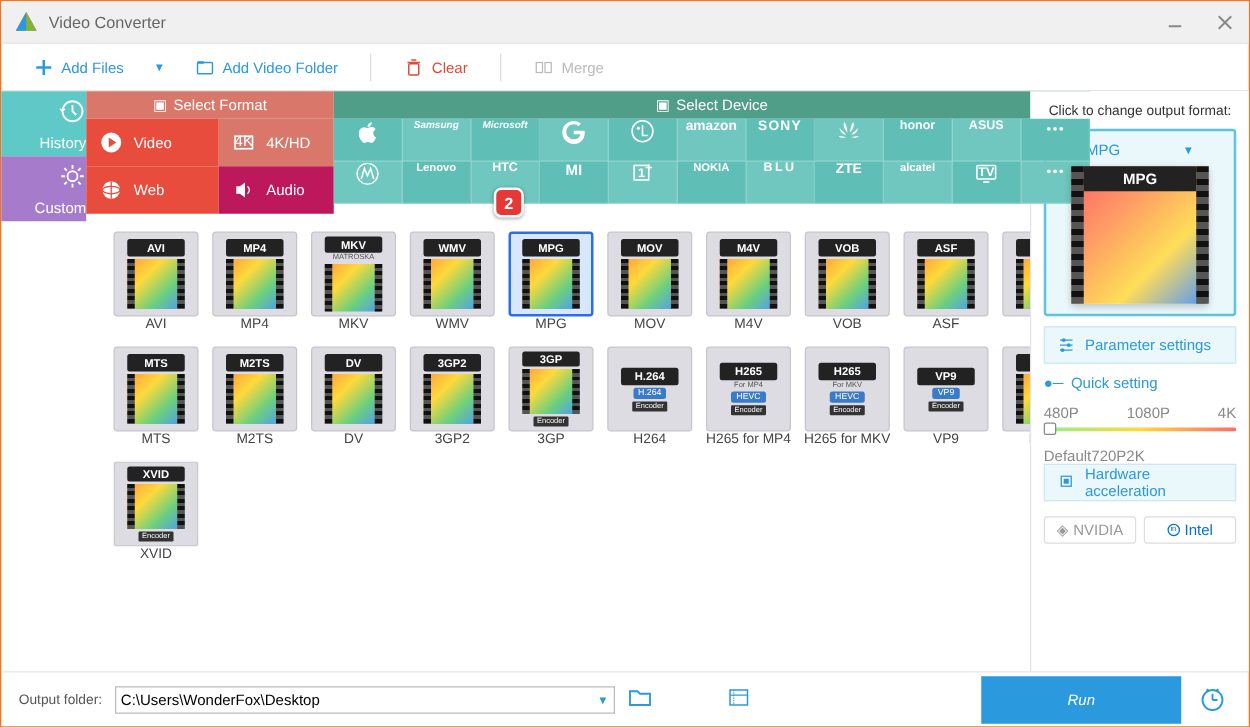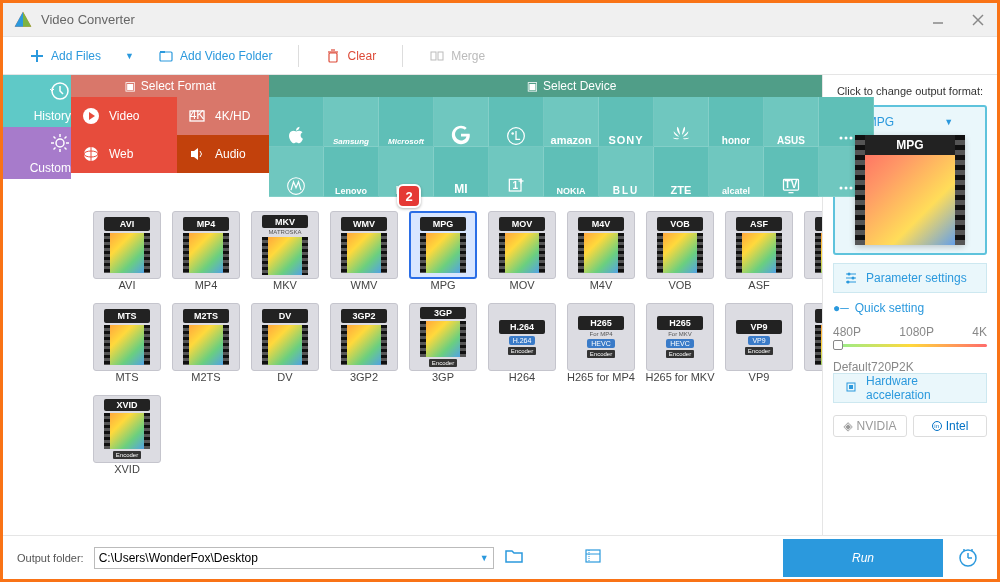--- a/index.html
+++ b/index.html
@@ -1,17 +1,17 @@
 <!DOCTYPE html>
 <html><head>
 <meta charset="utf-8">
 <style>
 *{box-sizing:border-box;margin:0;padding:0;font-family:"Segoe UI",Tahoma,Geneva,sans-serif;font-size:12px}
 body{background:#f5f5f5;width:1000px;height:582px;overflow:hidden}
-.window{width:1000px;height:582px;background:#fff;display:flex;flex-direction:column;border:3px solid #f97316}
+.window{width:1000px;height:582px;background:#fff;display:flex;flex-direction:column;border:1px solid #f97316}
 .titlebar{height:34px;background:#f0f0f0;display:flex;align-items:center;padding:0 10px;border-bottom:1px solid #e5e5e5}
 .app-icon{width:20px;height:20px;margin-right:8px}
 .app-title{color:#666;font-size:13px}
 .win-btns{margin-left:auto;display:flex;gap:22px}
 .win-btn{width:18px;height:18px;display:flex;align-items:center;justify-content:center;color:#888;cursor:pointer}
 .toolbar{height:38px;display:flex;align-items:center;padding:0 14px;border-bottom:1px solid #e5e5e5;gap:4px}
 .tbbtn{display:flex;align-items:center;gap:6px;padding:5px 12px;cursor:pointer;color:#333}
 .tbbtn.blue{color:#2b99dd}
 .tbbtn.red{color:#dd4b39}
 .tbbtn.bluefold{color:#2b99dd}
@@ -26,25 +26,25 @@
 
 .topstrip{display:flex}
 .catcol{display:flex;flex-direction:column}
 .cathdr{height:22px;background:#d9776a;color:#fff;font-size:11px;display:flex;align-items:center;justify-content:center;gap:5px}
 .cathdr.dev{background:#509e88}
 .catrow{display:flex}
 .catcell{width:92px;height:38px;display:flex;align-items:center;gap:8px;padding:0 10px;color:#fff;font-size:12px;cursor:pointer}
 .catcell.v1{background:#e74c3c}
 .catcell.v2{background:#d9776a}
 .catcell.v5{background:#e74c3c}
-.catcell.v6{background:#c2410c}
+.catcell.v6{background:#be185d}
 .catcell .ci{width:20px;height:20px;display:flex;align-items:center;justify-content:center}
 
 .devgrid{display:grid;grid-template-columns:repeat(11,55px)}
-.devcell{height:50px;background:#5fbfb7;border-right:1px solid rgba(255,255,255,.15);border-bottom:1px solid rgba(255,255,255,.15);display:flex;align-items:flex-end;justify-content:center;color:#fff;font-size:9px;font-weight:bold;cursor:pointer;position:relative}
+.devcell{height:34px;background:#5fbfb7;border-right:1px solid rgba(255,255,255,.15);border-bottom:1px solid rgba(255,255,255,.15);display:flex;align-items:flex-start;justify-content:center;color:#fff;font-size:9px;font-weight:bold;cursor:pointer;position:relative}
 .devcell.alt{background:#6fc7bf}
 
 .badge2{position:absolute;right:12px;bottom:-12px;width:24px;height:24px;background:#e53935;border-radius:6px;border:2px solid #fff;color:#fff;display:flex;align-items:center;justify-content:center;font-weight:bold;font-size:13px;z-index:50;box-shadow:0 1px 3px rgba(0,0,0,.3)}
 
 .contentrow{display:flex;flex:1;min-height:0}
 .fmtarea{flex:1;padding:14px 18px;overflow-y:auto}
 .fmtgrid{display:grid;grid-template-columns:repeat(10,76px);gap:12px 3px}
 .fmtitem{display:flex;flex-direction:column;align-items:center;gap:0;cursor:pointer}
 .thumb{width:68px;height:68px;background:#dcdce2;border:1px solid #c5c5cd;border-radius:3px;display:flex;flex-direction:column;align-items:center;justify-content:center;padding:3px;position:relative}
 .thumb.selected{border:2px solid #2b6ee6;background:#d8e6ff}

